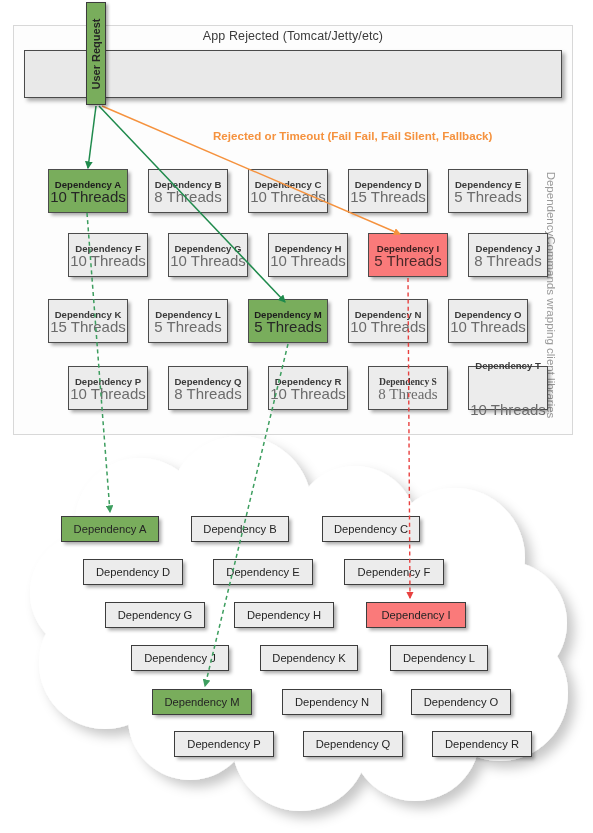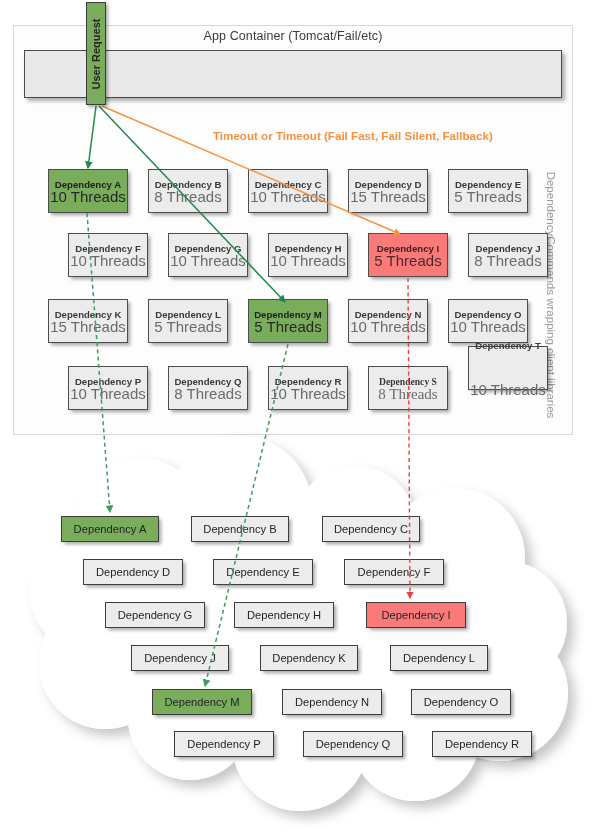--- a/index.html
+++ b/index.html
@@ -165,21 +165,21 @@
       </div>
       <div class="cbox" style="left: 303px; top: 731px; width: 100px;">
         <span>Dependency Q</span>
       </div>
       <div class="cbox" style="left: 432px; top: 731px; width: 100px;">
         <span>Dependency R</span>
       </div>
     </div>
 
   <div id="app-panel"></div>
-  <div id="app-title">App Container (Tomcat/Fail/etc)</div>
+  <div id="app-title">App Rejected (Tomcat/Jetty/etc)</div>
   <div id="app-bar"></div>
 
   <div id="side-caption">
     <span>DependencyCommands wrapping client libraries</span>
   </div>
 
   <div id="dep-grid">
       <div class="dep green" style="left: 48px; top: 169px;">
         <div class="t1">Dependency A</div>
         <div class="t2">10 Threads</div>
@@ -249,21 +249,21 @@
         <div class="t2">8 Threads</div>
       </div>
       <div class="dep" style="left: 268px; top: 366px;">
         <div class="t1">Dependency R</div>
         <div class="t2">10 Threads</div>
       </div>
       <div class="dep" style="left: 368px; top: 366px; font-family: Liberation Serif, serif;">
         <div class="t1">Dependency S</div>
         <div class="t2">8 Threads</div>
       </div>
-      <div class="dep" style="left: 468px; top: 346px; gap: 32px;">
+      <div class="dep" style="left: 468px; top: 366px; gap: 32px;">
         <div class="t1">Dependency T</div>
         <div class="t2">10 Threads</div>
       </div>
     </div>
 
   <div id="user-request">
     <span>User Request</span>
   </div>
 
   <svg id="edges" class="ovl" viewBox="0 0 593 833">
@@ -288,15 +288,15 @@
 
     <path d="M 102 106 L 400 234" stroke="#f5923e" stroke-width="1.4" fill="none" marker-end="url(#ao)"></path>
 
     <path d="M 87 213 L 110 512" stroke="#3d9e5f" stroke-width="1.5" fill="none" stroke-dasharray="4 3.2" marker-end="url(#ago)"></path>
 
     <path d="M 288 344 L 205 686" stroke="#3d9e5f" stroke-width="1.5" fill="none" stroke-dasharray="4 3.2" marker-end="url(#ago)"></path>
 
     <path d="M 408 278 L 410 598" stroke="#e8403f" stroke-width="1.4" fill="none" stroke-dasharray="4 3.2" marker-end="url(#ar)"></path>
   </svg>
 
-  <div id="orange-label">Timeout or Timeout (Fail Fast, Fail Silent, Fallback)</div>
+  <div id="orange-label">Rejected or Timeout (Fail Fail, Fail Silent, Fallback)</div>
 
 </div>
 
 </body></html>

